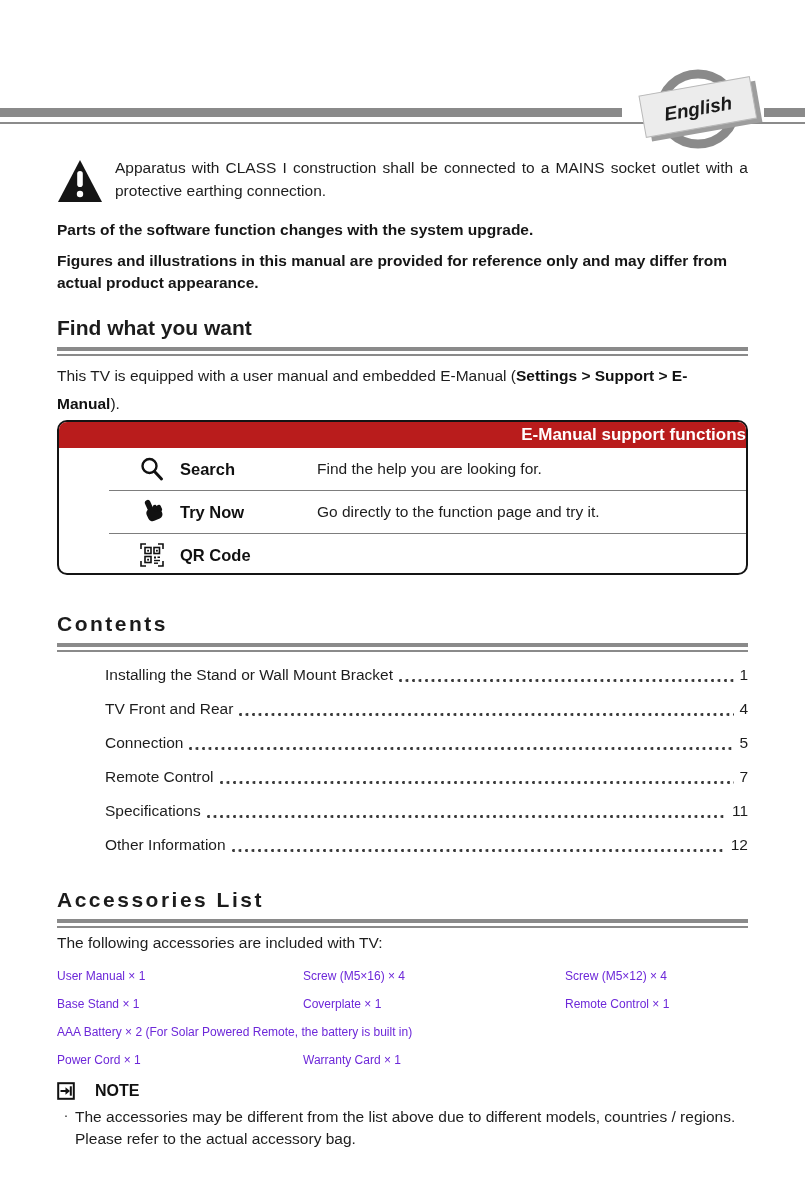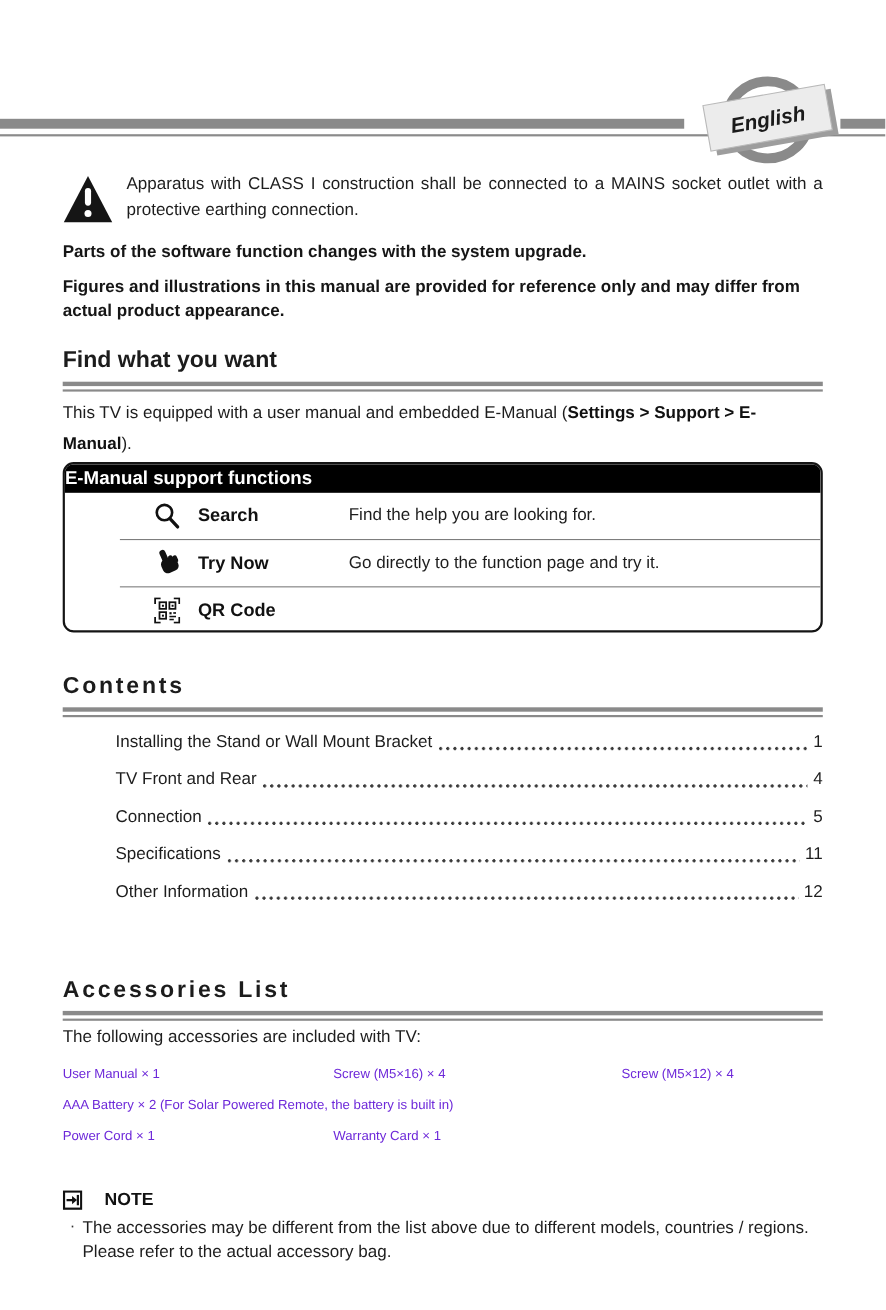--- a/index.html
+++ b/index.html
@@ -48,22 +48,22 @@
   .find-intro { top: 362px; font-size: 15.5px; line-height: 28px; color: #1d1d1d; }
   .find-intro b { color: #111; }
 
   
   .emanual-box {
     top: 420px; height: 155px;
     border: 2px solid #141414; border-radius: 10px;
     overflow: hidden; background: #fff;
   }
   .emanual-header {
-    height: 26px; line-height: 26px; background: #000000; color: #ffffff;
-    font-weight: 700; font-size: 17px; text-align: left;
+    height: 26px; line-height: 26px; background: #b91c1c; color: #ffffff;
+    font-weight: 700; font-size: 17px; text-align: right;
   }
   .t-row { height: 42px; display: flex; align-items: center; }
   .t-icon { width: 46px; margin-left: 70px; display: flex; justify-content: center; align-items: center; }
   .t-label { width: 142px; padding-left: 5px; font-weight: 700; font-size: 16.5px; color: #111; }
   .t-desc { font-size: 15.5px; color: #1d1d1d; }
   .t-sep { height: 1px; background: #7d7d7d; margin-left: 50px; }
 
   
   .contents-head { top: 610px; }
   .toc { top: 658px; }
@@ -204,20 +204,25 @@
       <span class="toc-title">TV Front and Rear</span>
       <span class="toc-leader"></span>
       <span class="toc-page">4</span>
     </div>
     <div class="toc-row">
       <span class="toc-title">Connection</span>
       <span class="toc-leader"></span>
       <span class="toc-page">5</span>
     </div>
     <div class="toc-row">
+      <span class="toc-title">Remote Control</span>
+      <span class="toc-leader"></span>
+      <span class="toc-page">7</span>
+    </div>
+    <div class="toc-row">
       <span class="toc-title">Specifications</span>
       <span class="toc-leader"></span>
       <span class="toc-page">11</span>
     </div>
     <div class="toc-row">
       <span class="toc-title">Other Information</span>
       <span class="toc-leader"></span>
       <span class="toc-page">12</span>
     </div>
   </div>
@@ -227,20 +232,25 @@
     <div class="rule2"></div>
   </div>
 
   <p class="abs content-col acc-intro">The following accessories are included with TV:</p>
 
   <div class="abs content-col acc-grid">
     <div class="acc-row">
       <span class="acc-cell">User Manual × 1</span>
       <span class="acc-cell">Screw (M5×16) × 4</span>
       <span class="acc-cell">Screw (M5×12) × 4</span>
+    </div>
+    <div class="acc-row">
+      <span class="acc-cell">Base Stand × 1</span>
+      <span class="acc-cell">Coverplate × 1</span>
+      <span class="acc-cell">Remote Control × 1</span>
     </div>
     <div class="acc-row full">
       <span class="acc-cell">AAA Battery × 2 (For Solar Powered Remote, the battery is built in)</span>
     </div>
     <div class="acc-row">
       <span class="acc-cell">Power Cord × 1</span>
       <span class="acc-cell">Warranty Card × 1</span>
     </div>
   </div>
 

